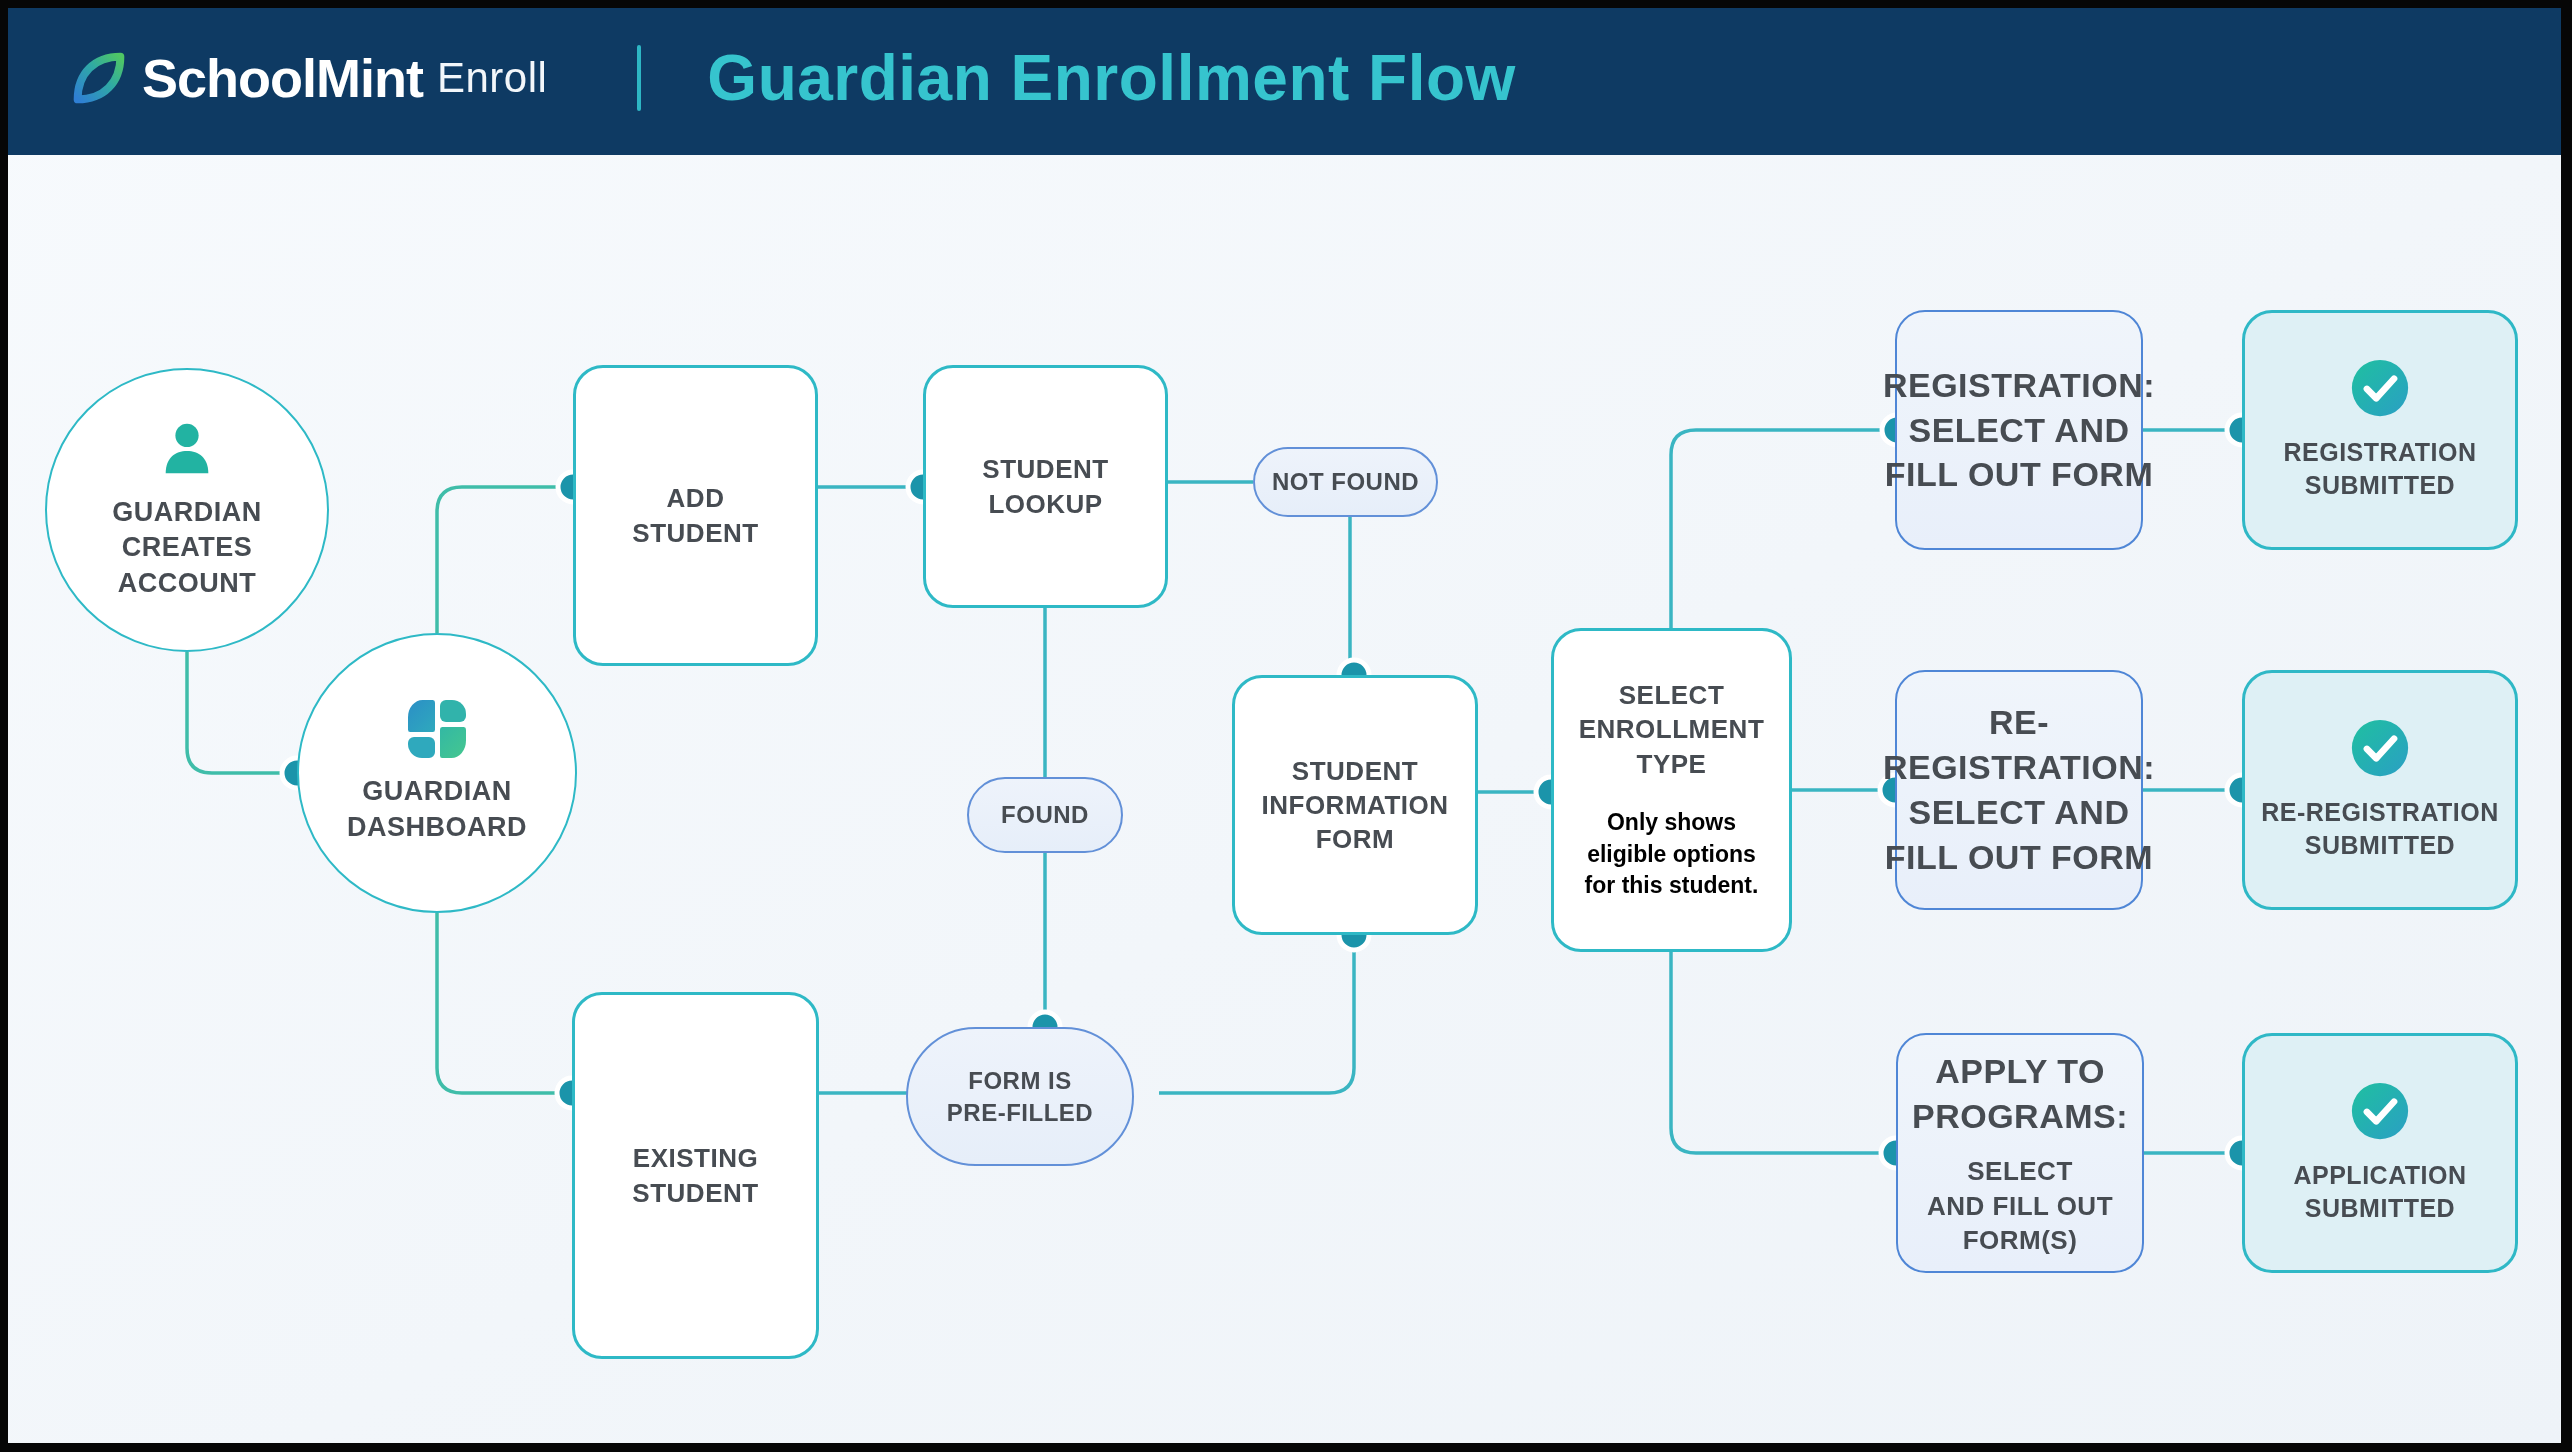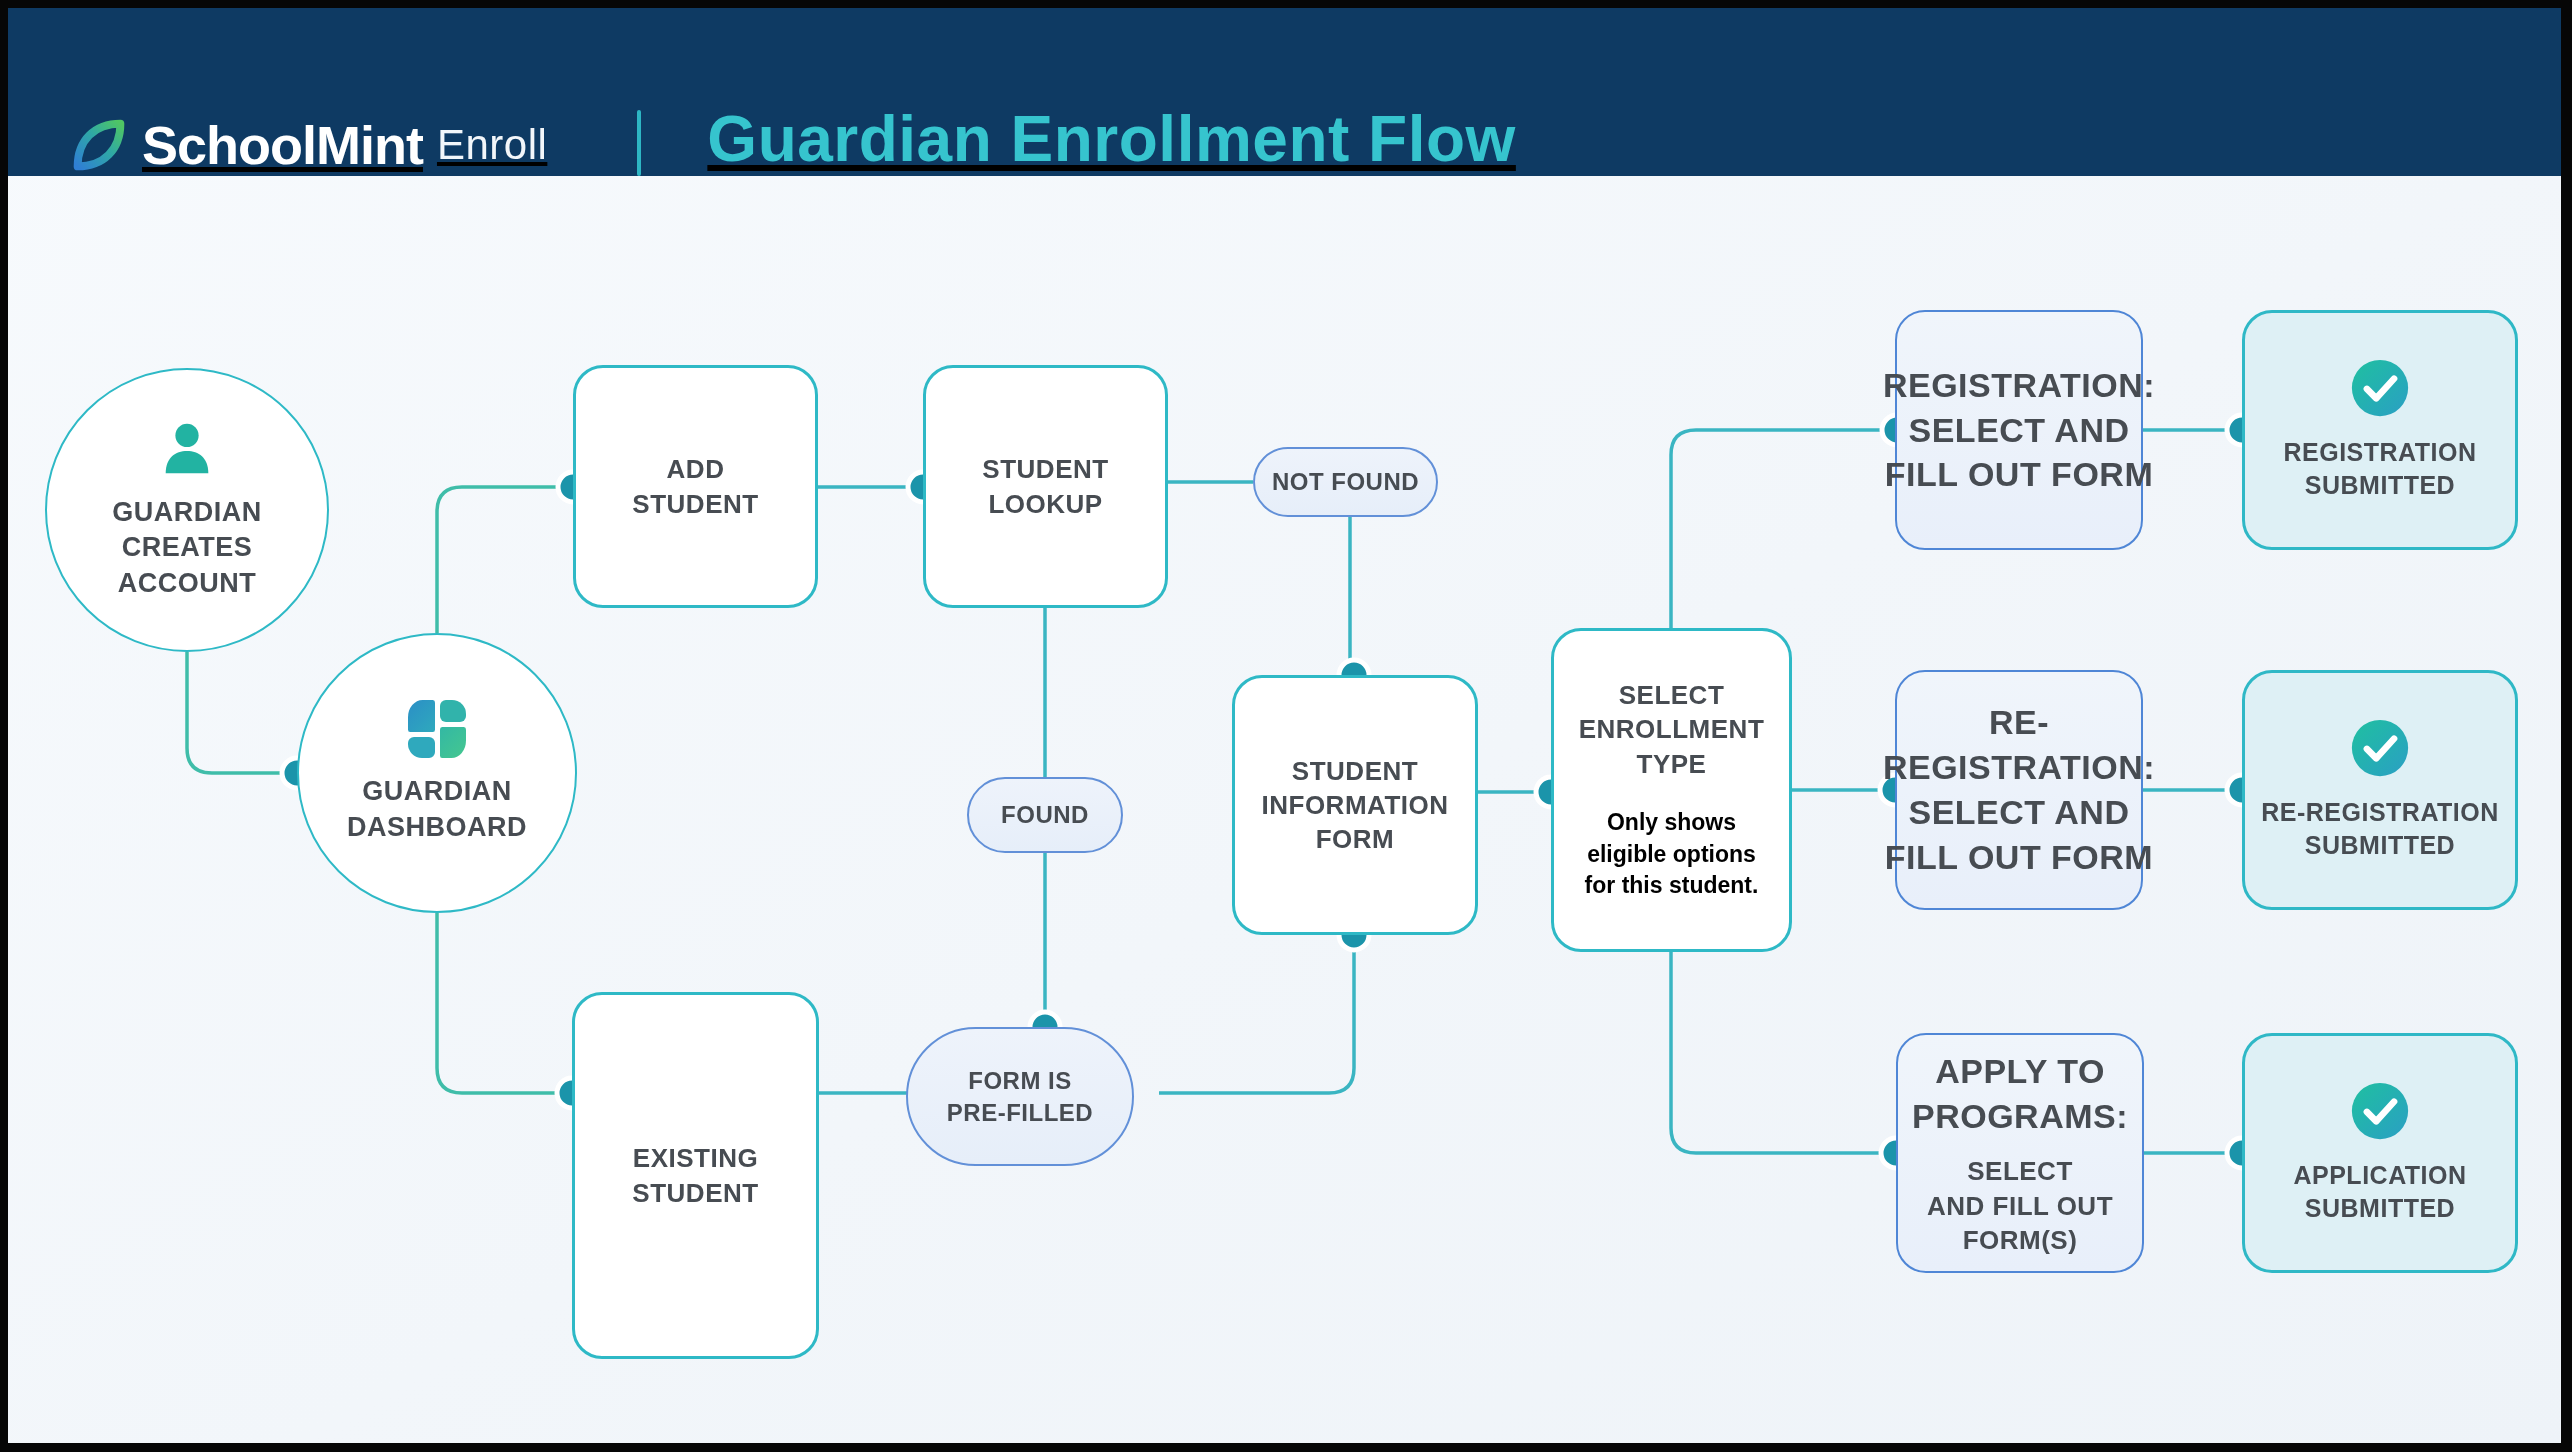--- a/index.html
+++ b/index.html
@@ -10,23 +10,23 @@
     font-family:"Liberation Sans","DejaVu Sans",sans-serif;
     overflow:hidden;
   }
   .frame-border{
     position:absolute;inset:0;z-index:50;pointer-events:none;
     border-style:solid;border-color:#060606;
     border-width:8px 11px 9px 8px;
   }
   
   .header{
-    position:absolute;left:0;top:0;width:100%;height:176px;
+    position:absolute;left:0;top:0;width:100%;height:155px;
     background:#0e3a63;
-    display:flex;align-items:flex-end;text-decoration:underline;
+    display:flex;align-items:center;
   }
   .brand{display:flex;align-items:center;margin-left:72px;}
   .leaf{width:54px;height:54px;margin-right:16px;}
   .brand-name{color:#ffffff;font-size:54px;font-weight:700;letter-spacing:-1px;}
   .brand-product{color:#f2f6fa;font-size:42px;font-weight:400;letter-spacing:0.5px;margin-left:14px;}
   .header-divider{width:4px;height:66px;background:#2db6c4;margin-left:90px;border-radius:2px;}
   .header-title{color:#36c4ce;font-size:64px;font-weight:700;margin-left:66px;letter-spacing:0.5px;}
   
   .canvas{position:absolute;inset:0;}
   .node{
@@ -150,21 +150,21 @@
           </div>
         <div class="dash-col">
             <div class="dash-tile t-tr"></div>
             <div class="dash-tile t-br"></div>
           </div>
       </div>
       <div class="lbl">GUARDIAN
 DASHBOARD</div>
     </div>
 
-    <div class="node box-node" style="left:573px;top:365px;width:245px;height:243px;">
+    <div class="node box-node" style="left:573px;top:365px;width:245px;height:301px;">
       <div class="lbl">ADD
 STUDENT</div>
     </div>
 
     <div class="node box-node" style="left:923px;top:365px;width:245px;height:243px;">
       <div class="lbl">STUDENT
 LOOKUP</div>
     </div>
 
     <div class="node pill-node" style="left:1253px;top:447px;width:185px;height:70px;">

